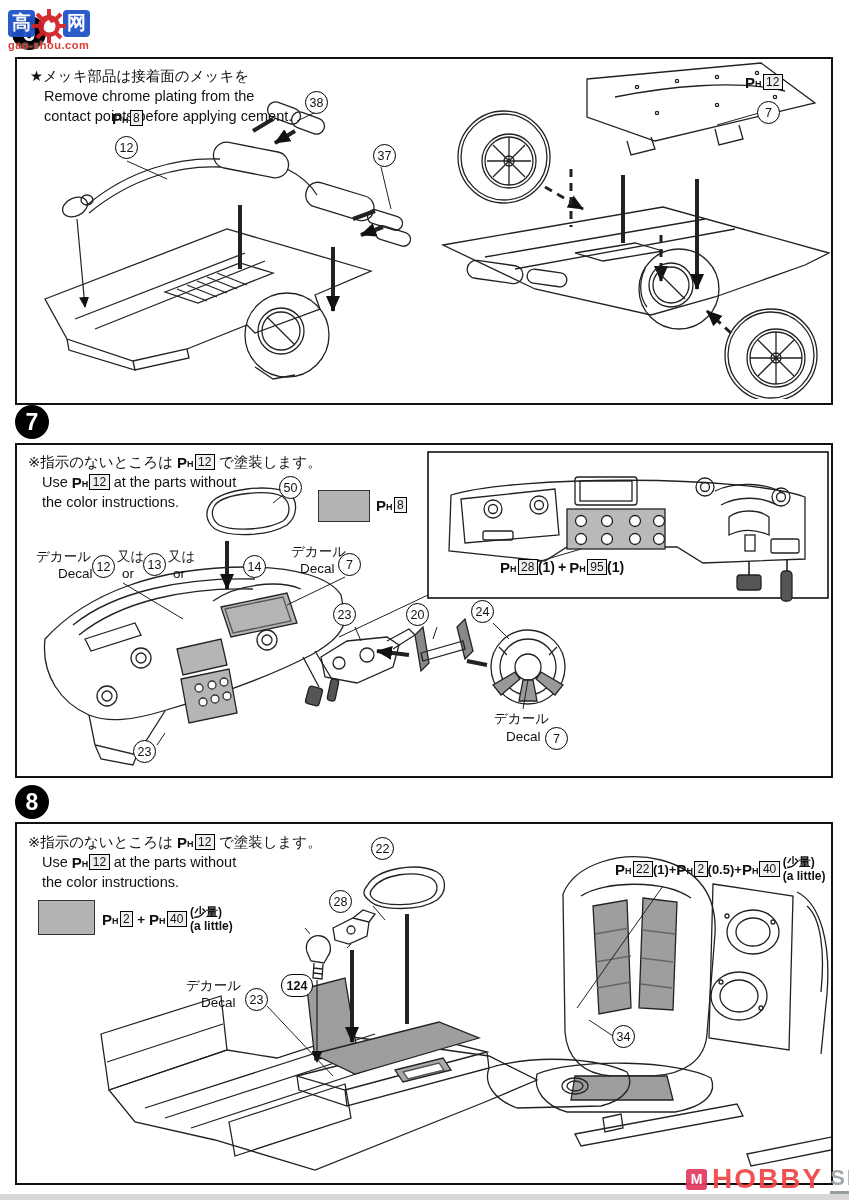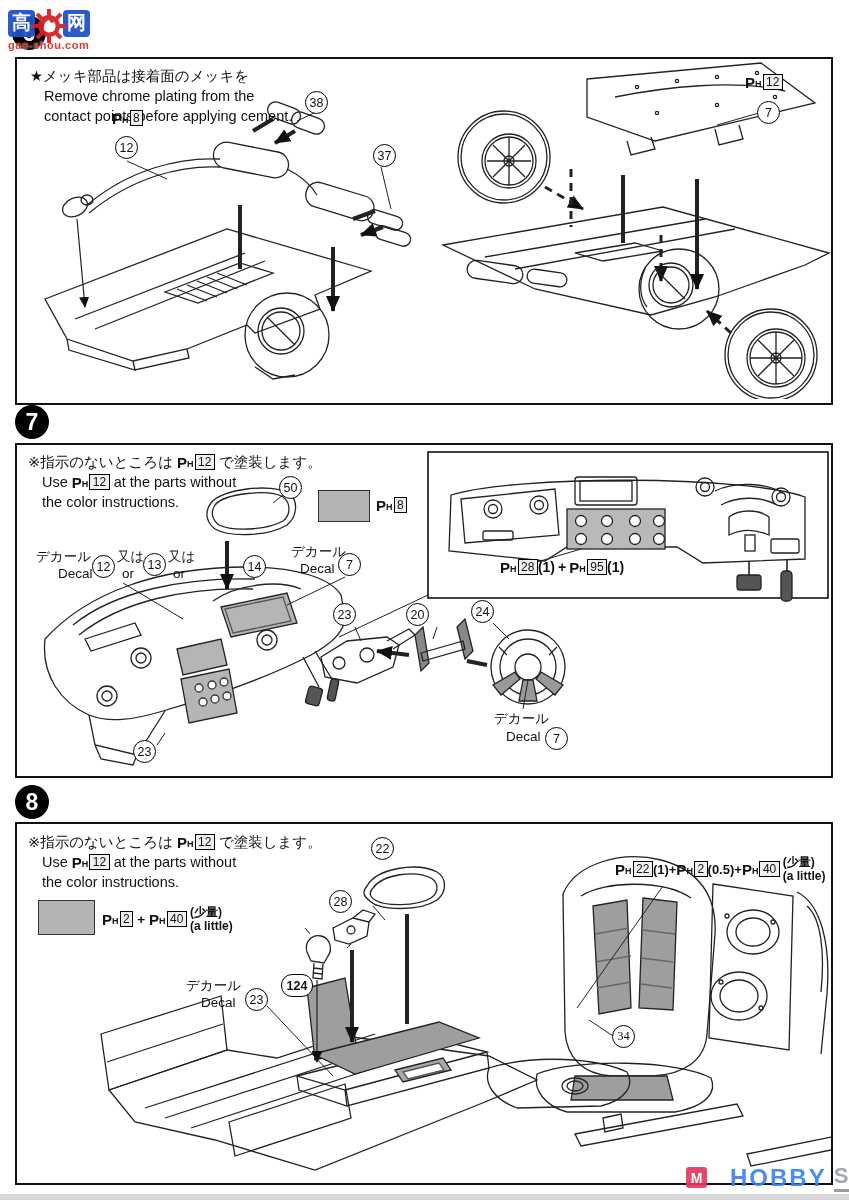--- a/index.html
+++ b/index.html
@@ -26,21 +26,21 @@
   .wm-top{position:absolute;left:8px;top:5px;z-index:9;opacity:.95;width:110px;}
   .wm-row{display:flex;align-items:center;}
   .wm-sq{width:27px;height:27px;background:#1f53c6;color:#fff;border-radius:4px;display:flex;
          align-items:center;justify-content:center;font-size:19px;font-weight:700;}
   .wm-gear{margin:0 -4px;position:relative;top:3px;}
   .wm-domain{color:#d93025;font-size:11px;font-weight:800;letter-spacing:.5px;margin-top:-2px;
              text-shadow:0 0 2px #fff;}
   .wm-bottom{position:absolute;left:686px;top:1163px;display:flex;align-items:center;z-index:9;opacity:.92;}
   .wm-logo{width:21px;height:21px;background:#e23a5f;color:#fff;border-radius:3px;display:flex;
            align-items:center;justify-content:center;font-size:14px;font-weight:900;}
-  .wm-hobby{color:#3b82f6;font-weight:800;font-size:24px;letter-spacing:2px;margin-left:23px;}
+  .wm-hobby{color:#ef4444;font-weight:800;font-size:28px;letter-spacing:2px;margin-left:5px;}
   .wm-search{color:#9aa0a4;font-weight:700;font-size:22px;letter-spacing:2px;margin-left:7px;
              border-bottom:3px solid #8f969b;}
   .footer-strip{position:absolute;left:0;top:1194px;width:849px;height:6px;background:#d7d7d7;}
   svg{display:block;}
 </style>
 </head>
 <body>
 
 <div class="page">
 
@@ -479,21 +479,21 @@
         <b class="ps">P</b>
         <b class="pb">H</b>
         <span class="pnum">40</span>
       </span>
     <span class="amt">
       <span>(少量)</span>
       <span>(a little)</span>
     </span>
   </div>
 
-  <span class="pn" style="left:612px;top:1025px;font-family:Liberation Serif, serif;">34</span>
+  <span class="pn" style="left:612px;top:1025px;">34</span>
 
   <div class="wm-bottom">
     <span class="wm-logo">M</span>
     <span class="wm-hobby">HOBBY</span>
     <span class="wm-search">SEARCH</span>
   </div>
 
   <div class="footer-strip"></div>
 </div>
 

